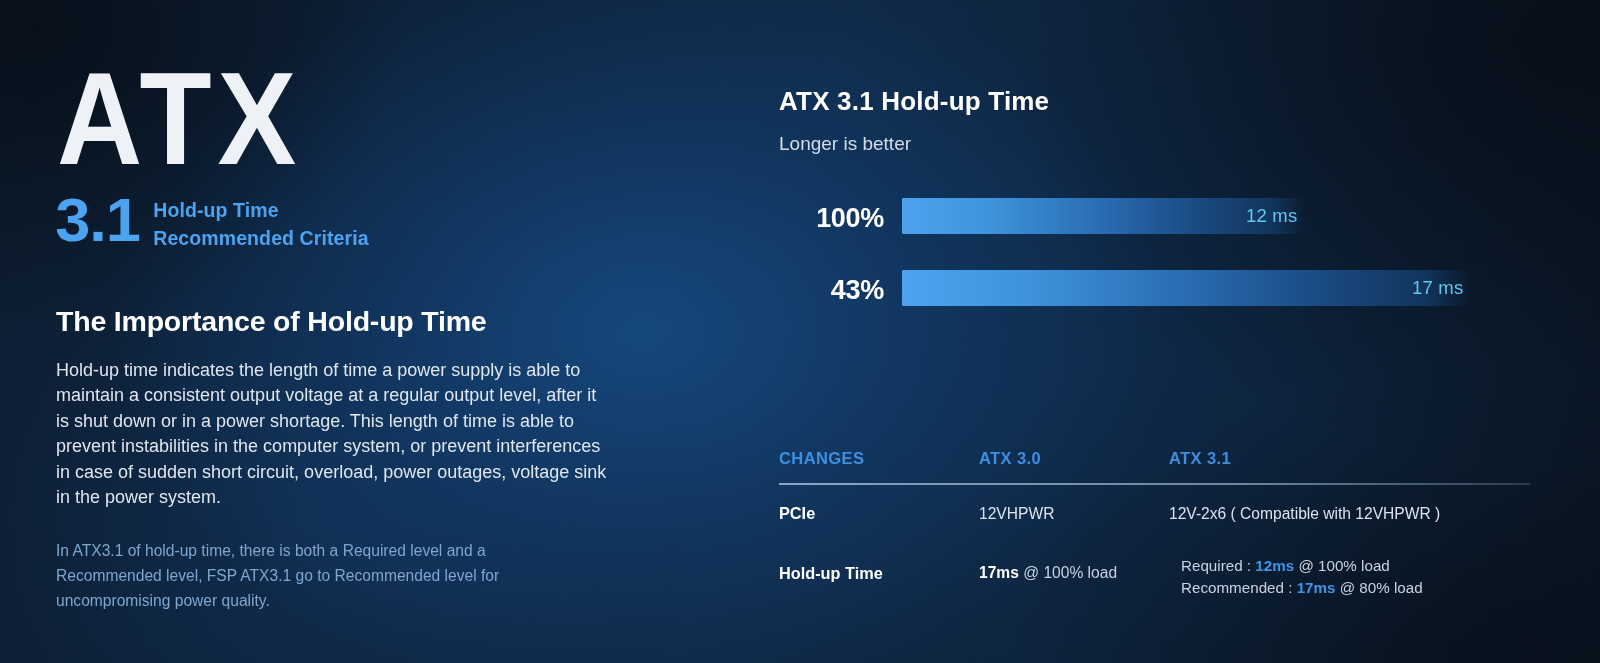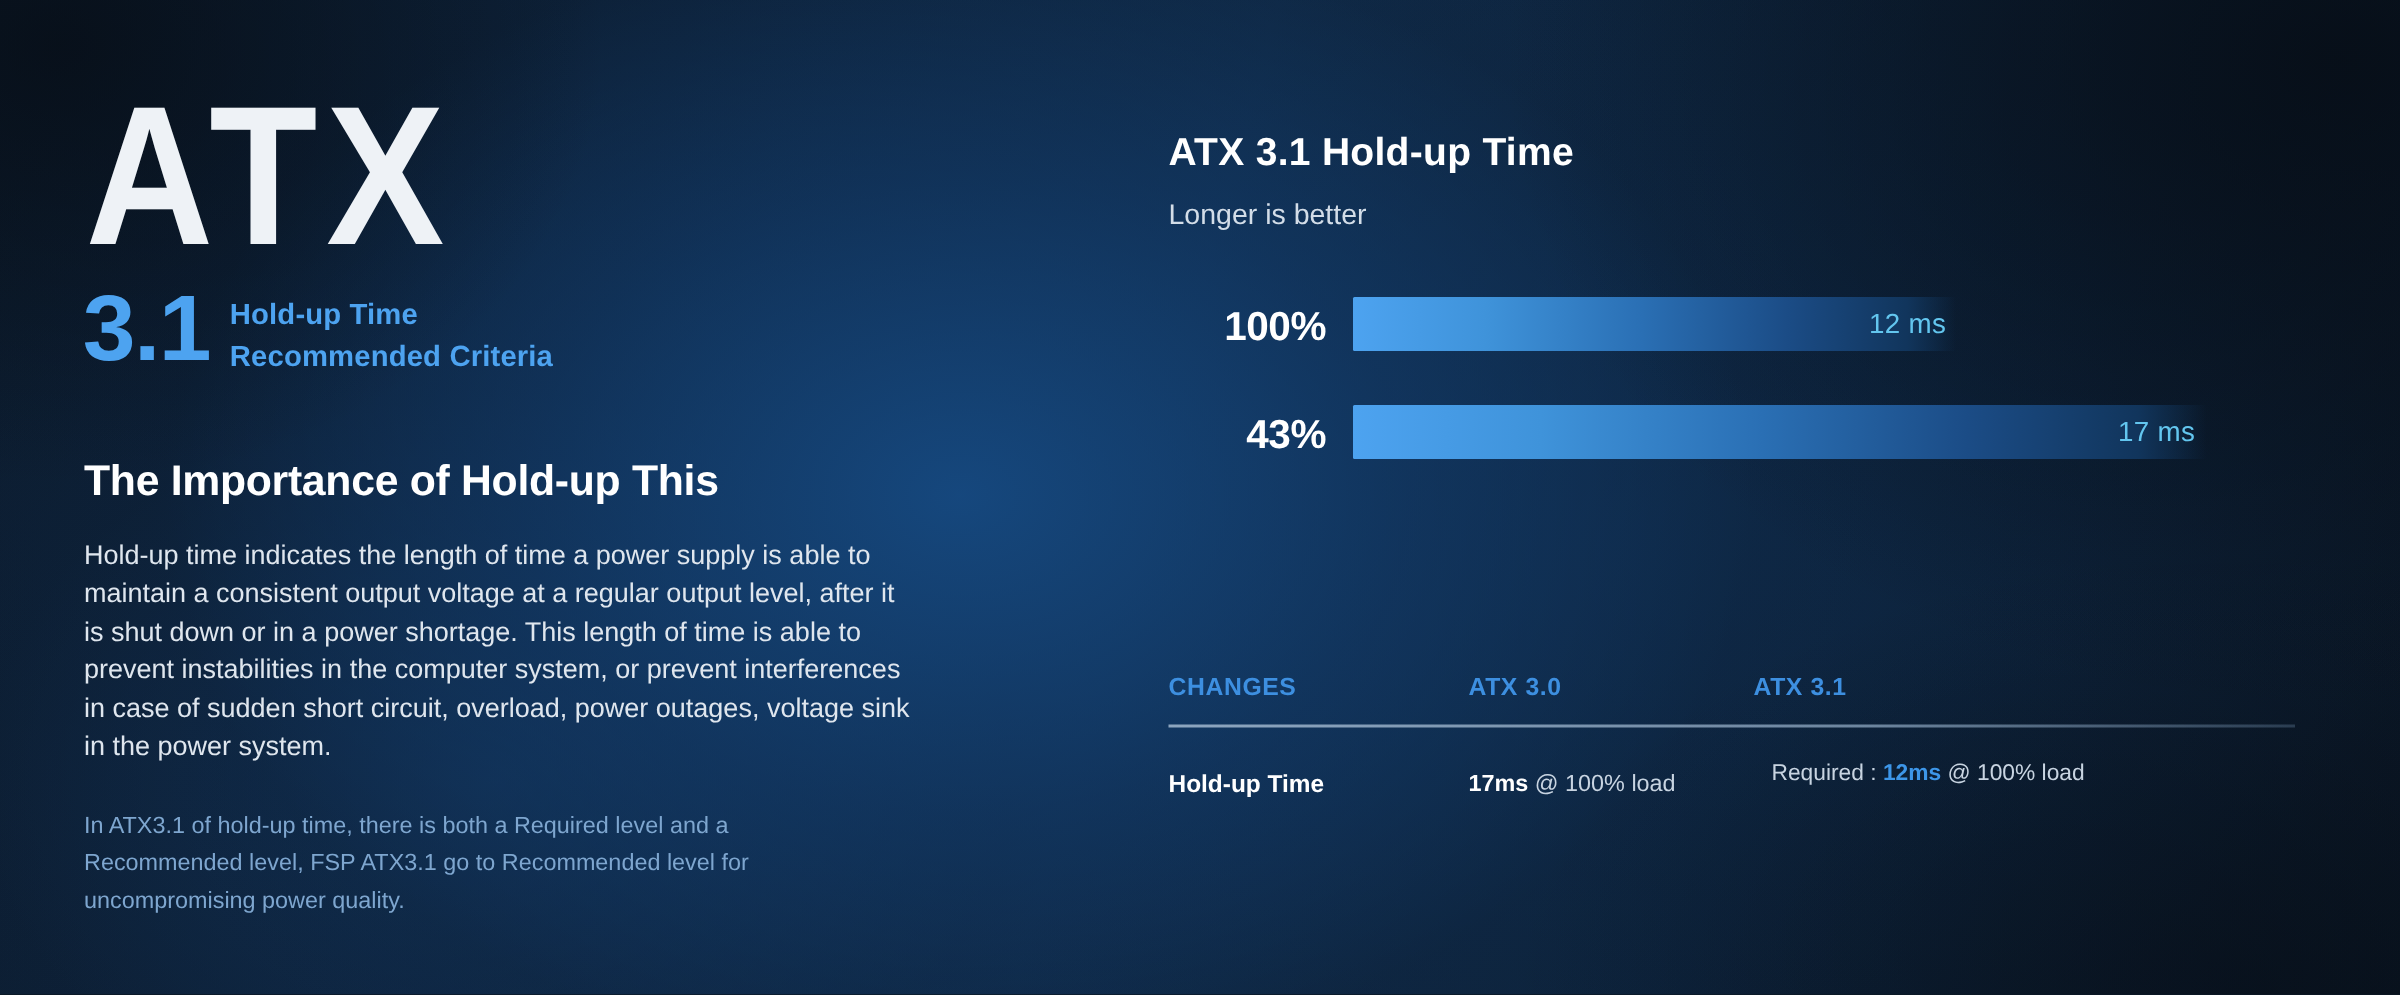--- a/index.html
+++ b/index.html
@@ -139,21 +139,21 @@
     <div class="atx-word">ATX</div>
 
     <div class="ver-row">
       <div class="ver-num">3.1</div>
       <div class="ver-sub">
         <div>Hold-up Time</div>
         <div>Recommended Criteria</div>
       </div>
     </div>
 
-    <div class="sec-title">The Importance of Hold-up This</div>
+    <div class="sec-title">The Importance of Hold-up Time</div>
 
     <div class="body-copy">Hold-up time indicates the length of time a power supply is able to maintain a consistent output voltage at a regular output level, after it is shut down or in a power shortage. This length of time is able to prevent instabilities in the computer system, or prevent interferences in case of sudden short circuit, overload, power outages, voltage sink in the power system.</div>
 
     <div class="note-copy">In ATX3.1 of hold-up time, there is both a Required level and a Recommended level, FSP ATX3.1 go to Recommended level for uncompromising power quality.</div>
   </div>
 
   <div id="right">
 
     <div class="r-title">ATX 3.1  Hold-up Time</div>
     <div class="r-sub">Longer is better</div>
@@ -176,28 +176,34 @@
 
     <div id="tbl">
 
       <div class="thead">
         <div class="th" style="left:0">CHANGES</div>
         <div class="th" style="left:200px">ATX 3.0</div>
         <div class="th" style="left:390px">ATX 3.1</div>
         <div class="hr"></div>
       </div>
 
+      <div class="trow" style="height:50px">
+        <div class="cell c-name" style="left:0;    top:22px">PCIe</div>
+        <div class="cell c-mid" style="left:200px;top:23px">12VHPWR</div>
+        <div class="cell c-mid" style="left:390px;top:23px">12V-2x6 ( Compatible with 12VHPWR )</div>
+      </div>
 
       <div class="trow" style="height:62px">
         <div class="cell c-name" style="left:0;top:32px">Hold-up Time</div>
 
         <div class="cell c-mid" style="left:200px;top:32px">
           <span class="bold-w">17ms</span><span class="dim"> @ 100% load</span>
         </div>
 
         <div class="cell c-right" style="left:390px;top:23px">
           <div><span class="dim">Required : </span><span class="bold-b">12ms</span><span class="dim"> @ 100% load</span></div>
+          <div><span class="dim">Recommended : </span><span class="bold-b">17ms</span><span class="dim"> @ 80% load</span></div>
         </div>
       </div>
 
     </div>
   </div>
 </div>
 
 </body></html>

